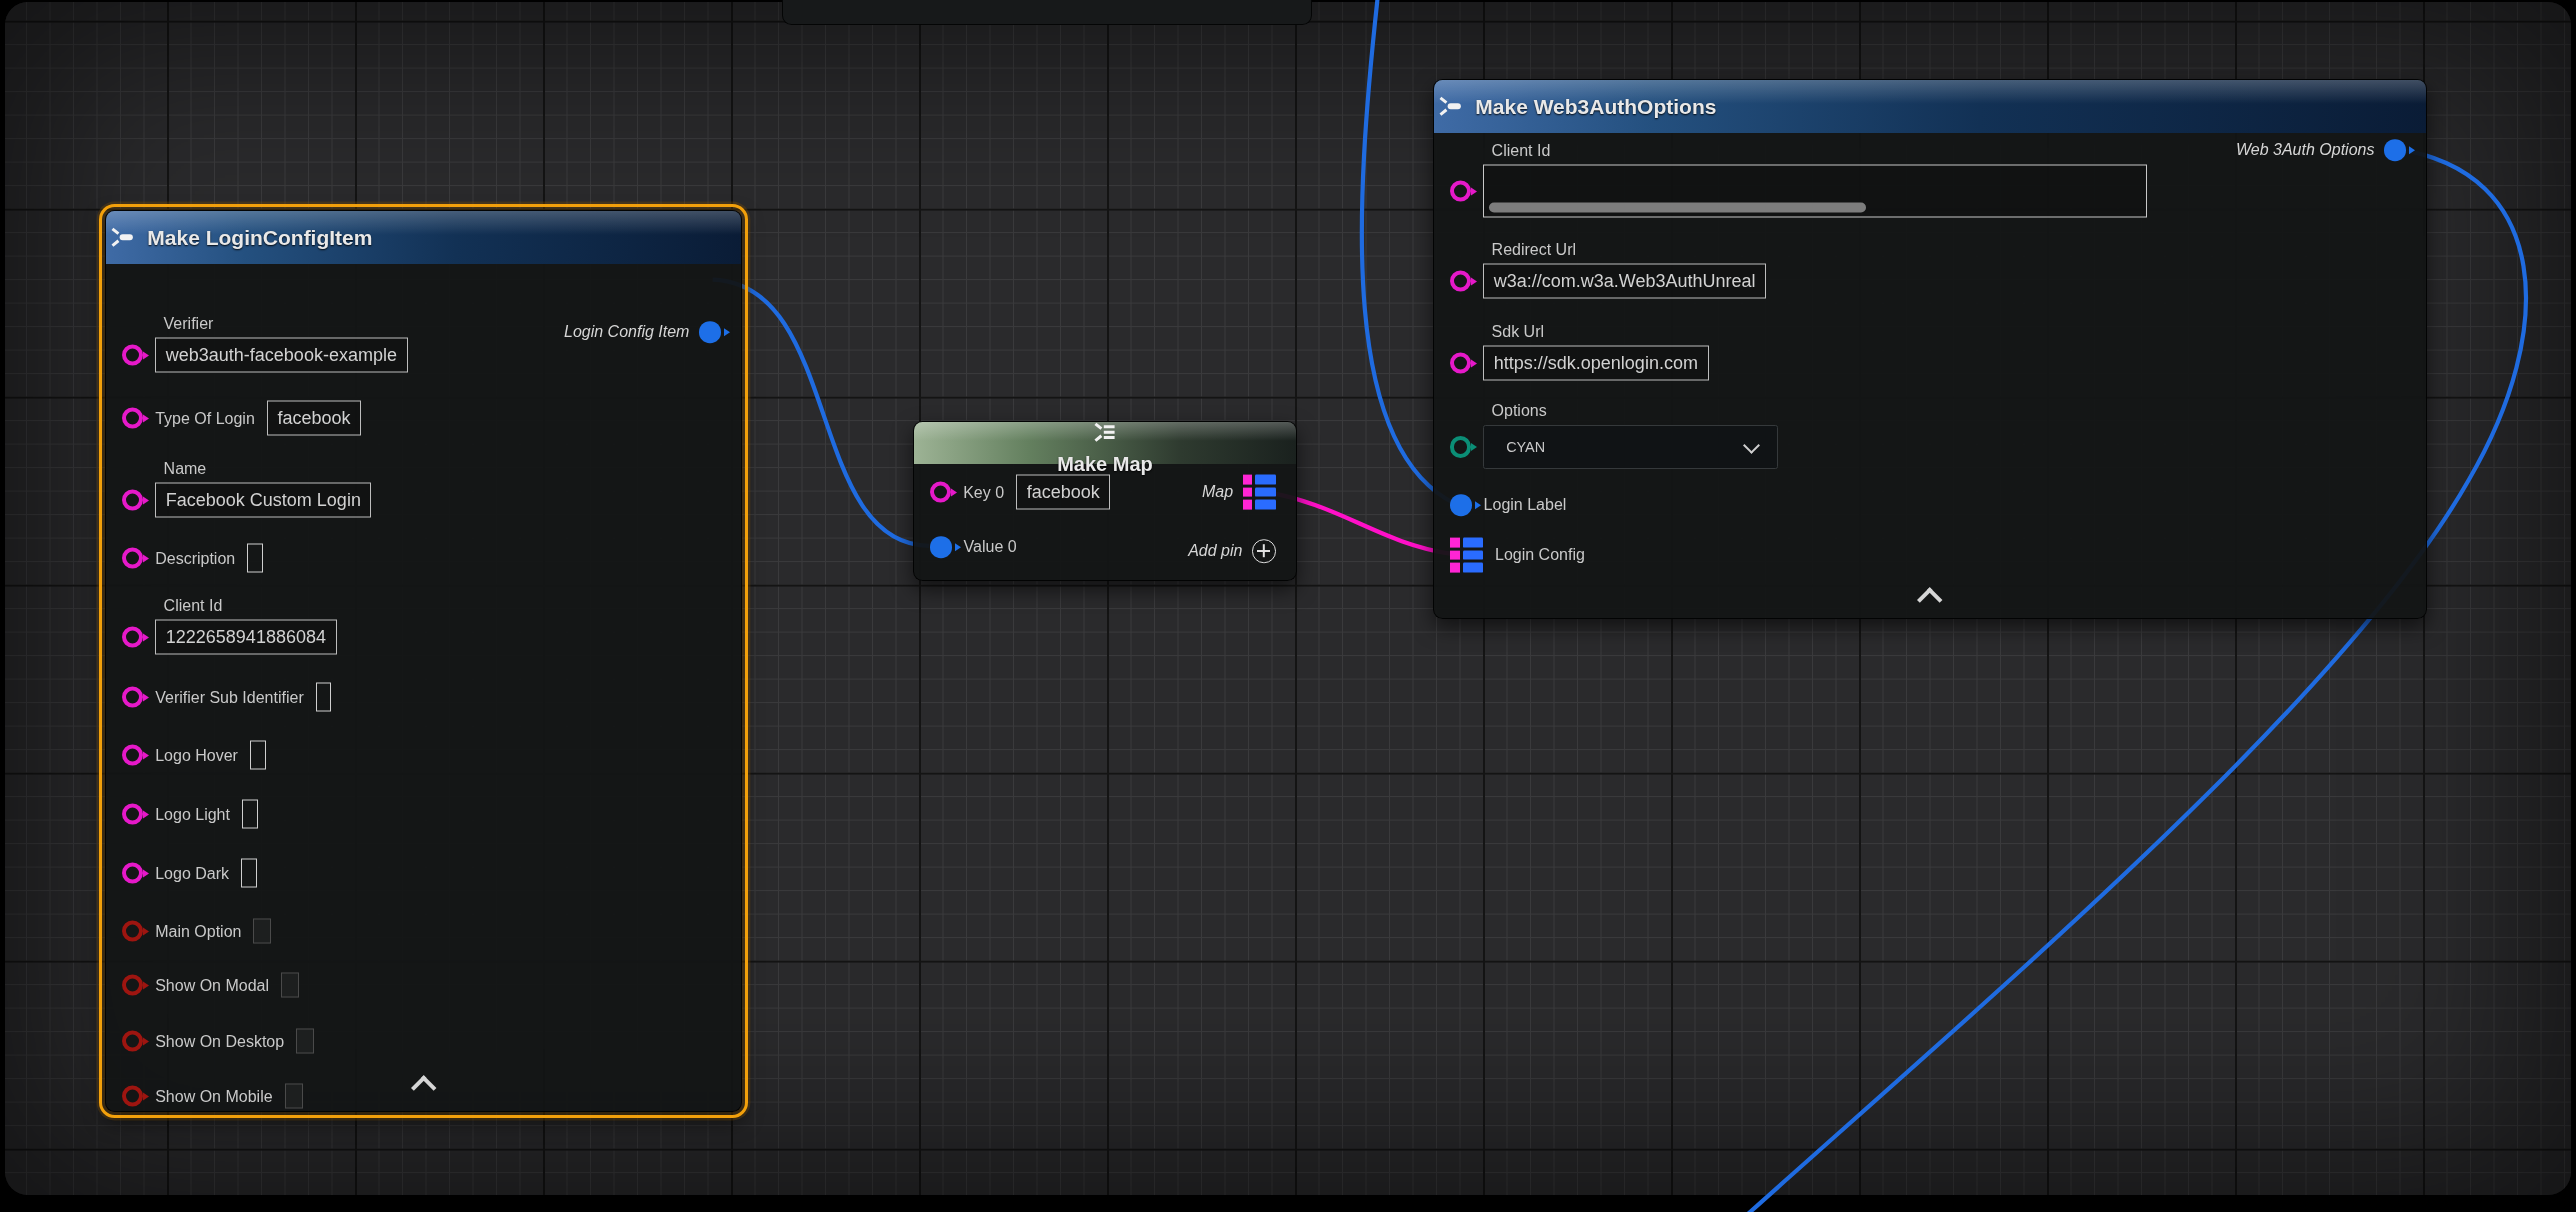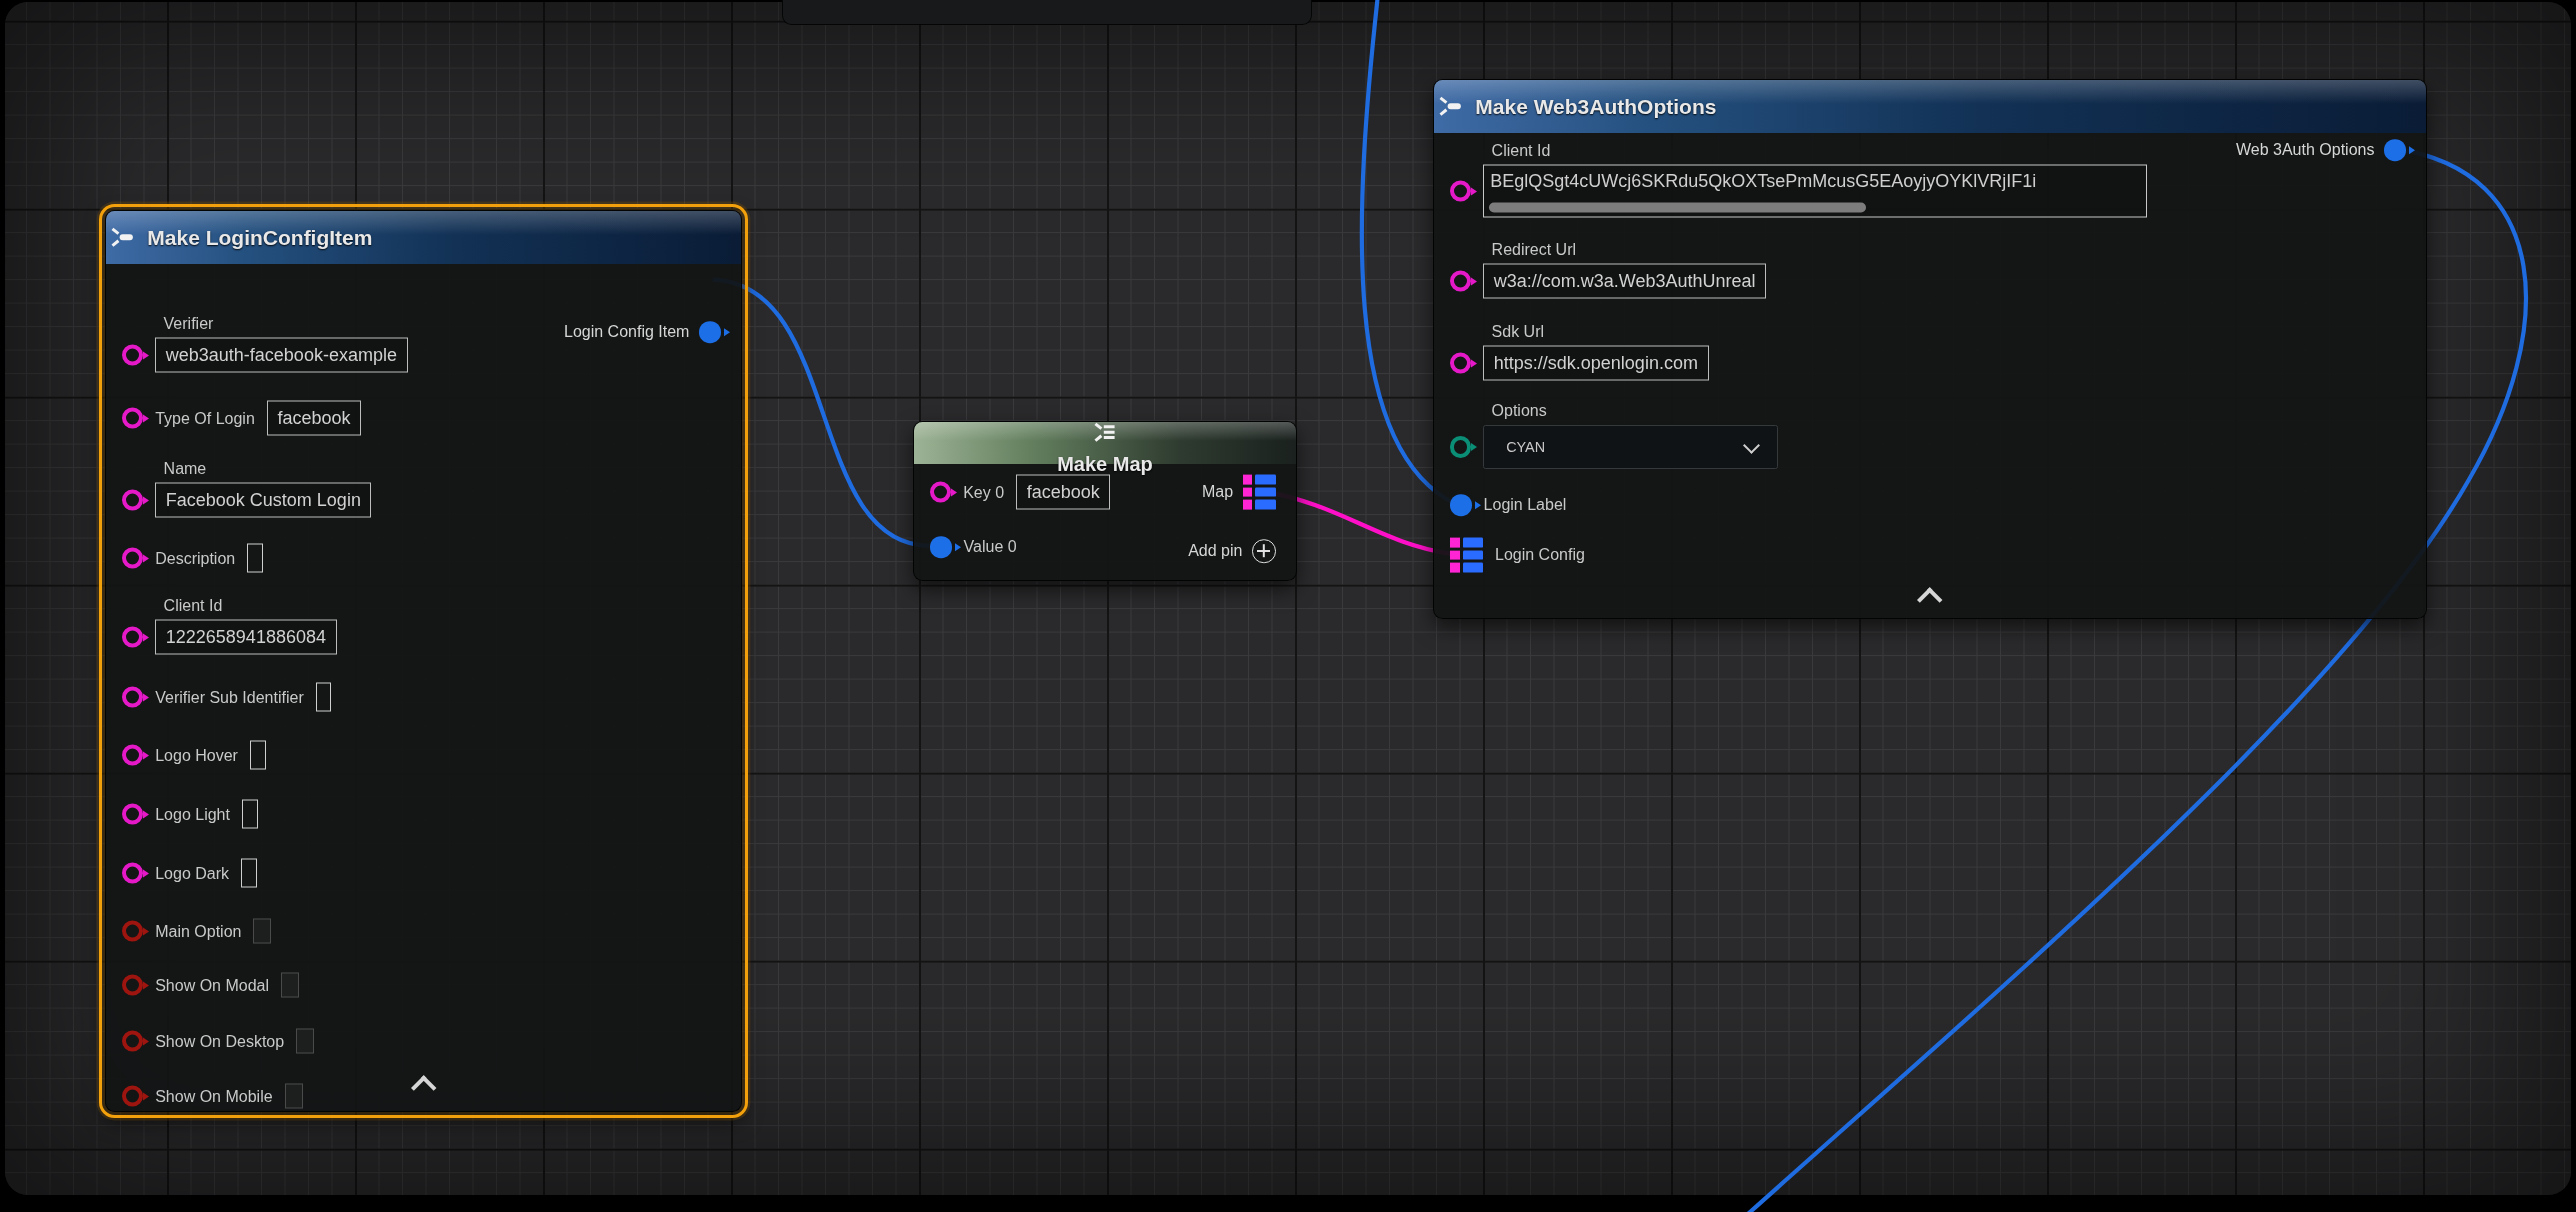--- a/index.html
+++ b/index.html
@@ -43,21 +43,21 @@
       border-top:4.8px solid transparent;border-bottom:4.8px solid transparent;}
   .c-pink{color:#e619c9;} .c-red{color:#9e1510;} .c-blue{color:#1d6fe8;} .c-teal{color:#0b8e76;}
   .mapicon{display:grid;grid-template-columns:9.6px 20.4px;grid-auto-rows:9.6px;gap:3px;flex:0 0 auto;}
   .mapicon i{display:block;}
   .mapicon i:nth-child(odd){background:#ff25d4;}
   .mapicon i:nth-child(even){background:#2a6cff;border-radius:1.2px;}
   
   .row{position:absolute;left:16px;display:flex;align-items:center;gap:12px;
        transform:translateY(-50%);color:#c9c9c9;font-size:16px;white-space:nowrap;}
   .out-row{position:absolute;right:20.4px;display:flex;align-items:center;gap:9.6px;
-       transform:translateY(-50%);color:#d6d6d6;font-size:16px;white-space:nowrap;}
+       transform:translateY(-50%);color:#d6d6d6;font-size:16px;white-space:nowrap;font-style:italic;}
   .stack{position:relative;display:flex;}
   .stack .lbl-top{position:absolute;bottom:calc(100% + 4.8px);left:8.4px;color:#c9c9c9;}
   .field{border:1.2px solid #bdbdbd;background:rgba(8,8,8,.25);color:#d2d2d2;
          padding:6px 9.6px;font-size:18px;white-space:nowrap;}
   .mini{width:15.6px;height:29px;border:1.2px solid #cfcfcf;box-sizing:border-box;}
   .chk{width:18px;height:25px;border:1.2px solid #4a4a4a;background:#1d1f1f;box-sizing:border-box;}
   .bigfield{position:relative;width:664px;height:53px;overflow:hidden;box-sizing:border-box;
          border:1.8px solid #c8c8c8;background:rgba(8,8,8,.25);}
   .bigfield .txt{display:block;padding:4.8px 6px 0 6px;font-size:18px;color:#cfcfcf;}
   .hscroll{position:absolute;left:4.8px;bottom:3.6px;width:57%;height:10.8px;background:#8a8a8a;
@@ -243,21 +243,20 @@
     <div class="out-row" style="top:70px">
       <span>Web 3Auth Options</span>
       <span class="pin fill c-blue"></span>
     </div>
 
     <div class="row" style="top:111px">
       <span class="pin ring c-pink"></span>
       <span class="stack">
         <span class="lbl-top">Client Id</span>
         <span class="bigfield">
-          <span class="txt">BEglQSgt4cUWcj6SKRdu5QkOXTsePmMcusG5EAoyjyOYKlVRjIF1i</span>
           <span class="hscroll"></span>
         </span>
       </span>
     </div>
 
     <div class="row" style="top:201px">
       <span class="pin ring c-pink"></span>
       <span class="stack">
         <span class="lbl-top">Redirect Url</span>
         <span class="field">w3a://com.w3a.Web3AuthUnreal</span>

